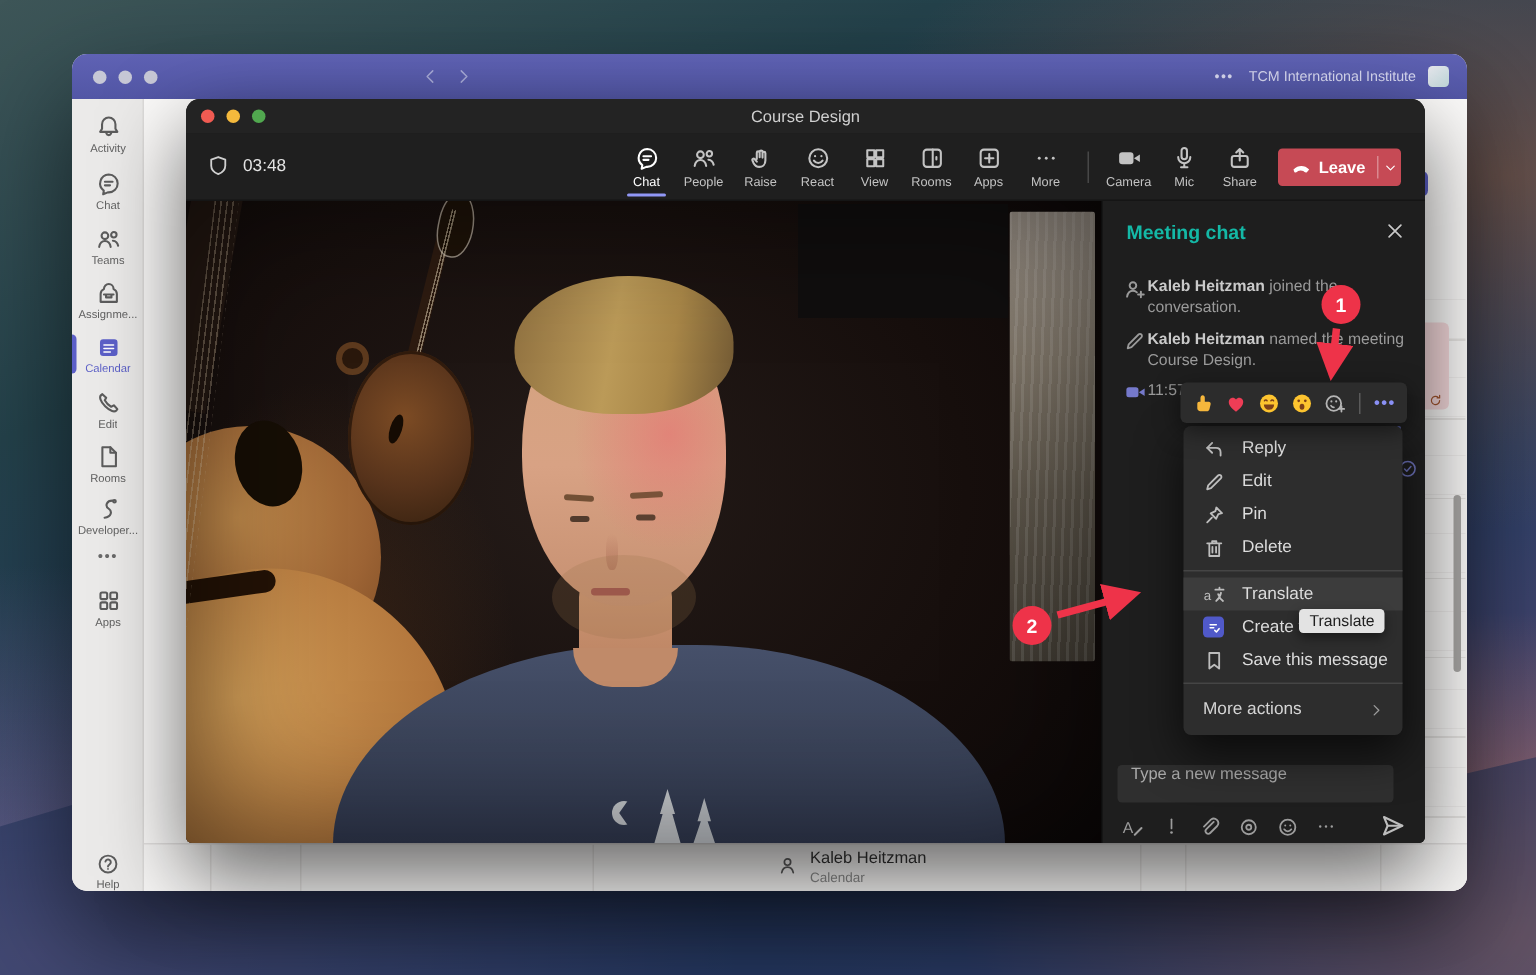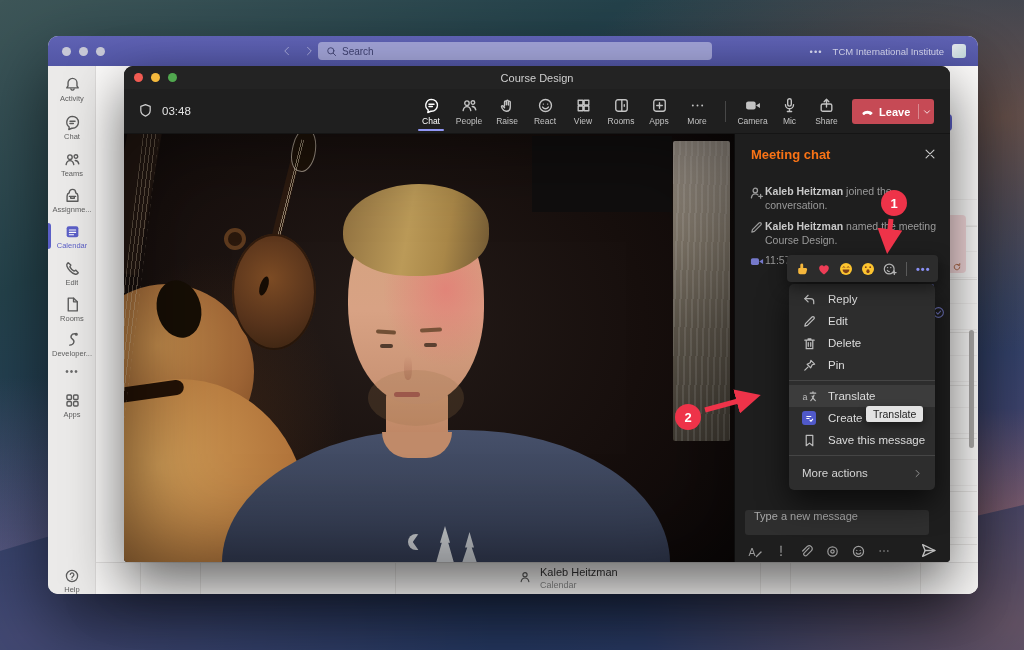--- a/index.html
+++ b/index.html
@@ -164,21 +164,21 @@
   .p-tree1{position:absolute;left:36px;top:0;width:18px;height:37px;background:#d4d7d9;
        clip-path:polygon(50% 0,78% 45%,68% 45%,100% 100%,0 100%,32% 45%,22% 45%);}
   .p-tree2{position:absolute;left:62px;top:6px;width:15px;height:31px;background:#c9cdd0;
        clip-path:polygon(50% 0,80% 50%,65% 50%,100% 100%,0 100%,35% 50%,20% 50%);}
   .p-moon{position:absolute;left:8px;top:8px;width:16px;height:16px;border-radius:50%;
        background:#d4d7d9;clip-path:polygon(0 0,65% 0,30% 50%,65% 100%,0 100%);}
   .vignette{position:absolute;inset:0;box-shadow:inset 0 0 90px rgba(0,0,0,.55);}
 
   
   .chat{position:absolute;left:610px;top:68px;right:0;bottom:0;background:#1e1e1e;border-left:1px solid #0d0d0d;}
-  .chat-h{position:absolute;left:16px;top:13px;color:#f97316;font-size:13px;font-weight:bold;}
+  .chat-h{position:absolute;left:16px;top:13px;color:#14b8a6;font-size:13px;font-weight:bold;}
   .chat-x{position:absolute;right:13px;top:13px;color:#c9c9c9;}
   .ev{position:absolute;left:14px;right:8px;display:flex;gap:0;color:#9a9a9a;font-size:10.5px;line-height:1.35;}
   .ev .nm{font-weight:bold;color:#c9c9c9;}
   .ev .ic-w{flex:0 0 16px;margin-top:1px;color:#9a9a9a;}
   .ev3{white-space:nowrap;overflow:hidden;}
   .ev3 .time{margin-right:10px;}
 
   .rxbar{position:absolute;left:52px;top:121px;width:151px;height:27px;background:#2c2c2c;
        border-radius:4px;box-shadow:0 5px 16px rgba(0,0,0,.5);display:flex;align-items:center;
        padding:0 7px;gap:6px;z-index:4;}
@@ -224,27 +224,20 @@
       <span class="tl bg-tl"></span>
       <span class="tl bg-tl"></span>
       <span class="bg-nav">
         <svg class="ic" width="12" height="12" viewBox="0 0 16 16">
             <path d="M10 3L5 8l5 5"></path>
           </svg>
         <svg class="ic" width="12" height="12" viewBox="0 0 16 16">
             <path d="M6 3l5 5-5 5"></path>
           </svg>
       </span>
-      <div class="bg-search">
-        <svg class="ic" width="11" height="11" viewBox="0 0 16 16">
-            <circle cx="7" cy="7" r="4.5"></circle>
-            <path d="M10.5 10.5L14 14"></path>
-          </svg>
-        <span>Search</span>
-      </div>
       <div class="bg-right">
         <span style="letter-spacing:1px;">•••</span>
         <span>TCM International Institute</span>
       </div>
       <div class="bg-avatar"></div>
     </div>
 
     <div class="bg-sidebar">
       <div class="sb-item" style="top:6px">
         <svg class="ic" width="17" height="17" viewBox="0 0 16 16">
@@ -596,32 +589,32 @@
           <span class="ii">
               <svg class="ic" width="15" height="15" viewBox="0 0 16 16">
                 <path d="M3 13l.7-2.8 7-7a1.4 1.4 0 0 1 2 2l-7 7L3 13Z"></path>
               </svg>
             </span>
           <span>Edit</span>
         </div>
         <div class="mi">
           <span class="ii">
               <svg class="ic" width="15" height="15" viewBox="0 0 16 16">
+                <path d="M9.5 2.5l4 4-2.6.7-1.6 3.3-3.8-3.8 3.3-1.6zM6.3 9.7L3 13"></path>
+              </svg>
+            </span>
+          <span>Pin</span>
+        </div>
+        <div class="mi">
+          <span class="ii">
+              <svg class="ic" width="15" height="15" viewBox="0 0 16 16">
                 <path d="M3 4.5h10M6.5 4.5V3h3v1.5M4.5 4.5v9h7v-9M6.7 7v4M9.3 7v4"></path>
               </svg>
             </span>
           <span>Delete</span>
-        </div>
-        <div class="mi">
-          <span class="ii">
-              <svg class="ic" width="15" height="15" viewBox="0 0 16 16">
-                <path d="M9.5 2.5l4 4-2.6.7-1.6 3.3-3.8-3.8 3.3-1.6zM6.3 9.7L3 13"></path>
-              </svg>
-            </span>
-          <span>Pin</span>
         </div>
         <div class="m-div"></div>
         <div class="mi hl">
           <span class="ii">
               <svg width="15" height="15" viewBox="0 0 16 16">
                 <text x="0.5" y="12" font-size="9.5" fill="currentColor" font-family="Liberation Sans, sans-serif">a</text>
                 <path class="ic" d="M8.8 4.4h5.8M11.7 4.4V3M9.4 12.4c1.9-1.7 3-3.6 3.4-5.8M14.2 12.4c-1.6-1.2-2.8-2.9-3.4-4.8" fill="none"></path>
               </svg>
             </span>
           <span>Translate</span>

